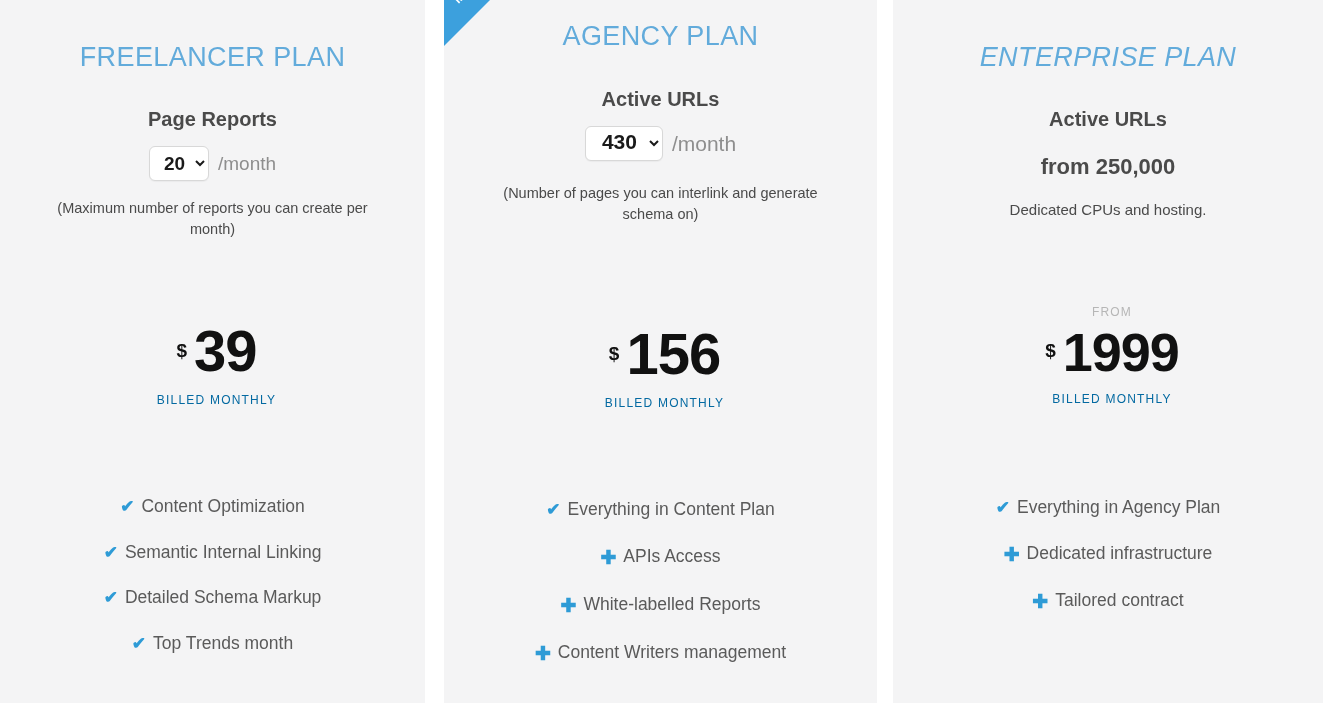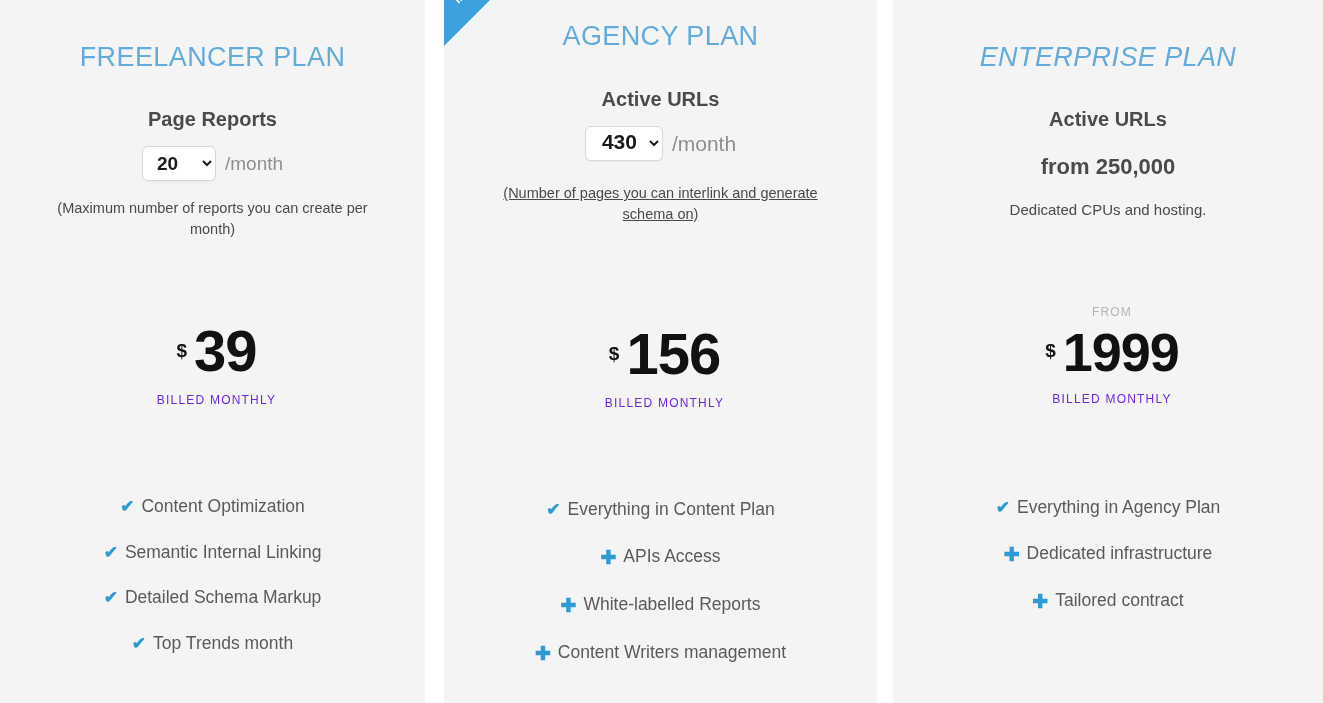--- a/index.html
+++ b/index.html
@@ -87,42 +87,42 @@
   }
 
   .metric-select {
     font-family: "Liberation Sans", sans-serif;
     font-size: 19px;
     font-weight: bold;
     color: #1a1a1a;
     background: #ffffff;
     border: 1px solid #d8d8d8;
     border-radius: 6px;
-    padding: 5px 20px 5px 10px;
+    padding: 5px 6px 5px 10px;
     outline: none;
     cursor: pointer;
     box-shadow: 0 1px 1px rgba(0,0,0,0.04);
   }
   #select-agency { padding: 2px 8px 6px 12px; font-size: 21px; }
 
   .per-month {
     color: #8e8e8e;
     font-size: 19px;
     margin-left: 9px;
   }
   #card-agency .per-month { font-size: 21px; }
 
   .metric-note {
     color: #4a4a4a;
     font-size: 14.5px;
     line-height: 1.45;
     margin: 17px auto 0;
     width: 340px;
   }
-  #card-agency .metric-note { margin-top: 22px; width: 350px; text-decoration: underline; }
+  #card-agency .metric-note { margin-top: 22px; width: 350px; }
 
   .metric-static {
     color: #4a4a4a;
     font-size: 22px;
     font-weight: bold;
     margin-top: 23px;
   }
   .metric-sub {
     color: #4a4a4a;
     font-size: 15px;
@@ -159,21 +159,21 @@
     color: #111111;
     font-weight: bold;
     line-height: 1;
     letter-spacing: -1px;
   }
   #amount-freelancer { font-size: 58px; }
   #amount-agency     { font-size: 58px; }
   #amount-enterprise { font-size: 54px; }
 
   .price-period {
-    color: #6d28d9;
+    color: #0369a1;
     font-size: 12px;
     letter-spacing: 1.2px;
     margin-top: 13px;
   }
 
   
   .features { position: absolute; left: 0; width: 100%; }
   #features-freelancer { top: 498px; }
   #features-agency     { top: 501px; }
   #features-enterprise { top: 499px; }

